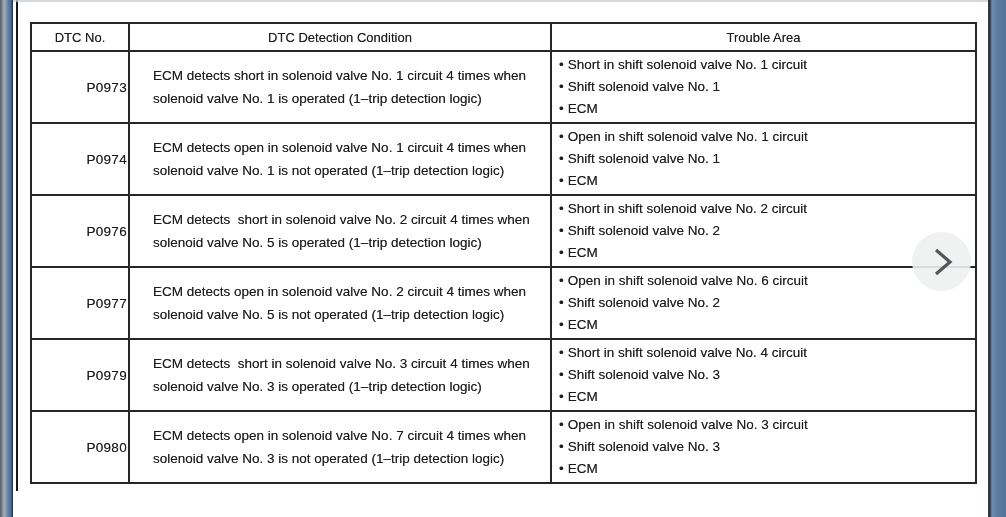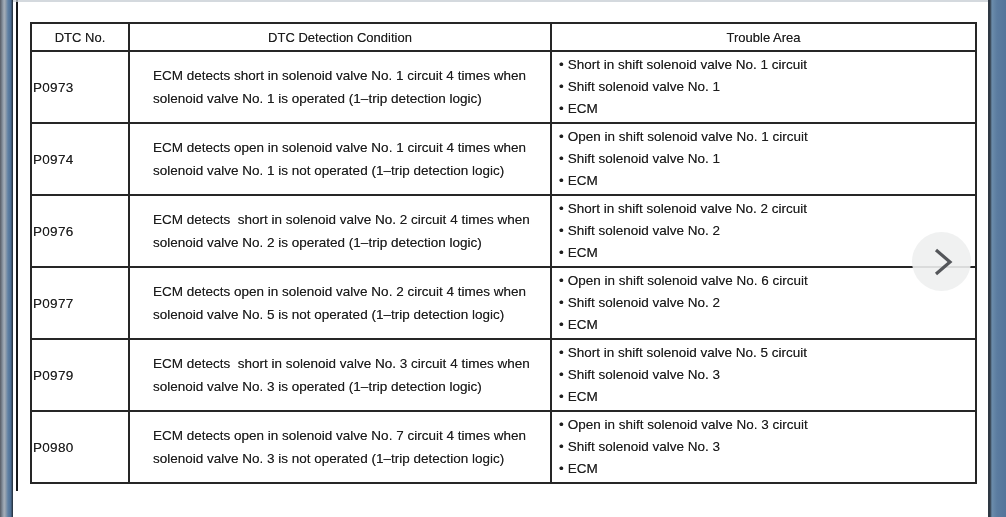--- a/index.html
+++ b/index.html
@@ -38,21 +38,21 @@
     text-shadow:0 0 .6px rgba(45,45,45,.65);
   }
   table.dtc th, table.dtc td{
     border:2px solid #262626;
     vertical-align:middle;
     font-weight:400;
   }
   tr.hdr{height:28px;}
   tr.row{height:71px;}
   th{ text-align:center;font-size:13px;padding:2px 2px;margin-top:12px;}
-  td.c-dtc{text-align:left;letter-spacing:.3px;}
+  td.c-dtc{text-align:right;letter-spacing:.3px;}
   td.c-cond{padding:0 6px 0 23px;line-height:23px;}
   .cond-line{white-space:pre-wrap;}
   td.c-ta{padding:2px 4px 2px 7px;line-height:22px;}
   .ta-line{display:flex;align-items:baseline;}
   .bullet{margin-right:4px;flex:0 0 auto;}
   
   .next-btn{
     position:absolute;left:912px;top:232px;width:59px;height:59px;
     border-radius:50%;
     background:rgba(238,239,240,.9);
@@ -124,21 +124,21 @@
               <span class="bullet">•</span>
               <span>ECM</span>
             </div>
       </td>
     </tr>
 
     <tr class="row">
       <td class="c-dtc">P0976</td>
       <td class="c-cond">
         <div class="cond-line">ECM detects  short in solenoid valve No. 2 circuit 4 times when</div>
-        <div class="cond-line">solenoid valve No. 2 is operated (1–trip detection logic)</div>
+        <div class="cond-line">solenoid valve No. 5 is operated (1–trip detection logic)</div>
       </td>
       <td class="c-ta">
         <div class="ta-line">
               <span class="bullet">•</span>
               <span>Short in shift solenoid valve No. 2 circuit</span>
             </div>
         <div class="ta-line">
               <span class="bullet">•</span>
               <span>Shift solenoid valve No. 2</span>
             </div>
@@ -173,21 +173,21 @@
 
     <tr class="row">
       <td class="c-dtc">P0979</td>
       <td class="c-cond">
         <div class="cond-line">ECM detects  short in solenoid valve No. 3 circuit 4 times when</div>
         <div class="cond-line">solenoid valve No. 3 is operated (1–trip detection logic)</div>
       </td>
       <td class="c-ta">
         <div class="ta-line">
               <span class="bullet">•</span>
-              <span>Short in shift solenoid valve No. 5 circuit</span>
+              <span>Short in shift solenoid valve No. 4 circuit</span>
             </div>
         <div class="ta-line">
               <span class="bullet">•</span>
               <span>Shift solenoid valve No. 3</span>
             </div>
         <div class="ta-line">
               <span class="bullet">•</span>
               <span>ECM</span>
             </div>
       </td>

